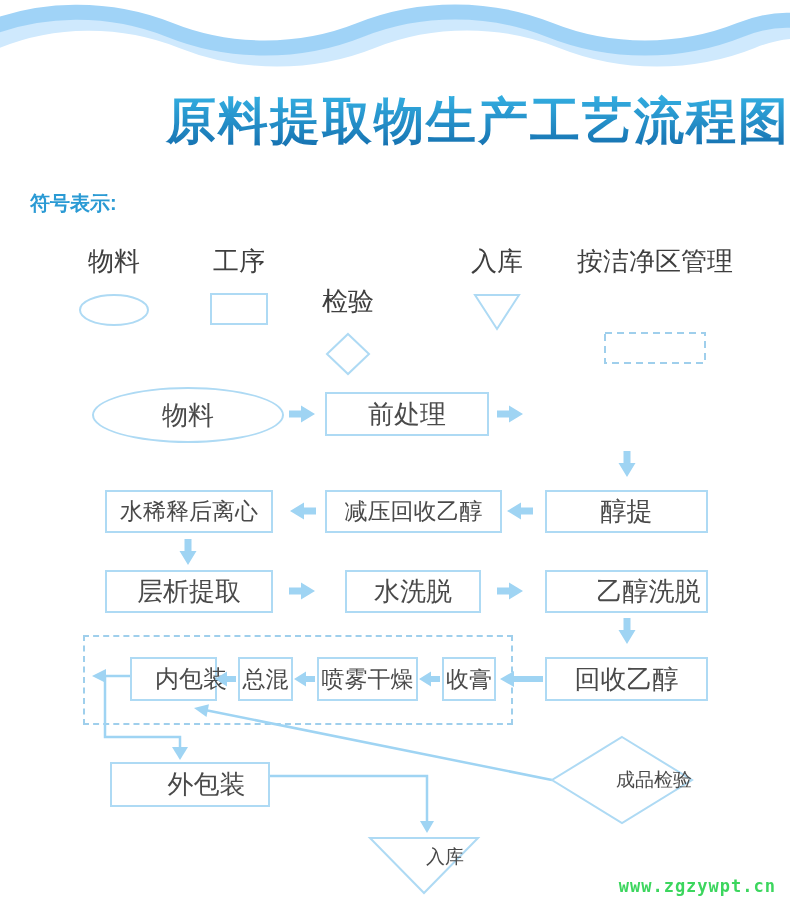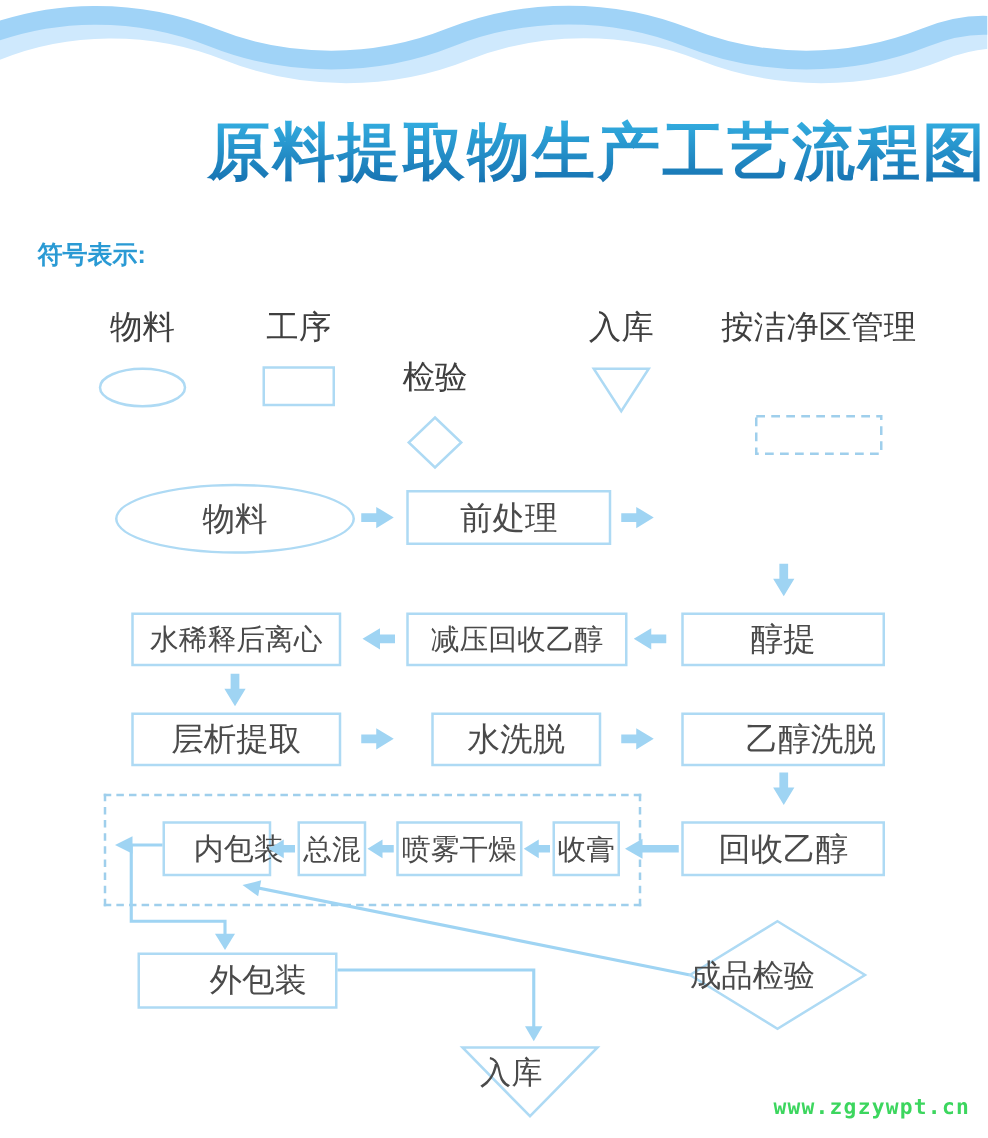--- a/index.html
+++ b/index.html
@@ -30,22 +30,22 @@
   }
   .ellipse{border-radius:50%;}
   .f23{font-size:23px;}
   .f24{font-size:24px;}
   .clean-area{
     position:absolute;border:2px dashed #9fcfec;background:transparent;
     box-sizing:border-box;z-index:2;
   }
   .flow-svg{position:absolute;left:0;top:0;z-index:4;pointer-events:none;}
   .shape-label{
-    position:absolute;z-index:5;display:flex;align-items:center;justify-content:flex-start;
-    font-size:25px;color:#4a4a4a;white-space:nowrap;
+    position:absolute;z-index:5;display:flex;align-items:center;justify-content:flex-end;
+    font-size:19px;color:#4a4a4a;white-space:nowrap;
   }
   .watermark{
     position:absolute;right:14px;top:876px;z-index:6;
     font-family:"DejaVu Sans Mono","Liberation Mono",monospace;
     font-size:17px;font-weight:bold;color:#3cd65e;letter-spacing:1px;
   }
 </style>
 </head>
 <body>
 

